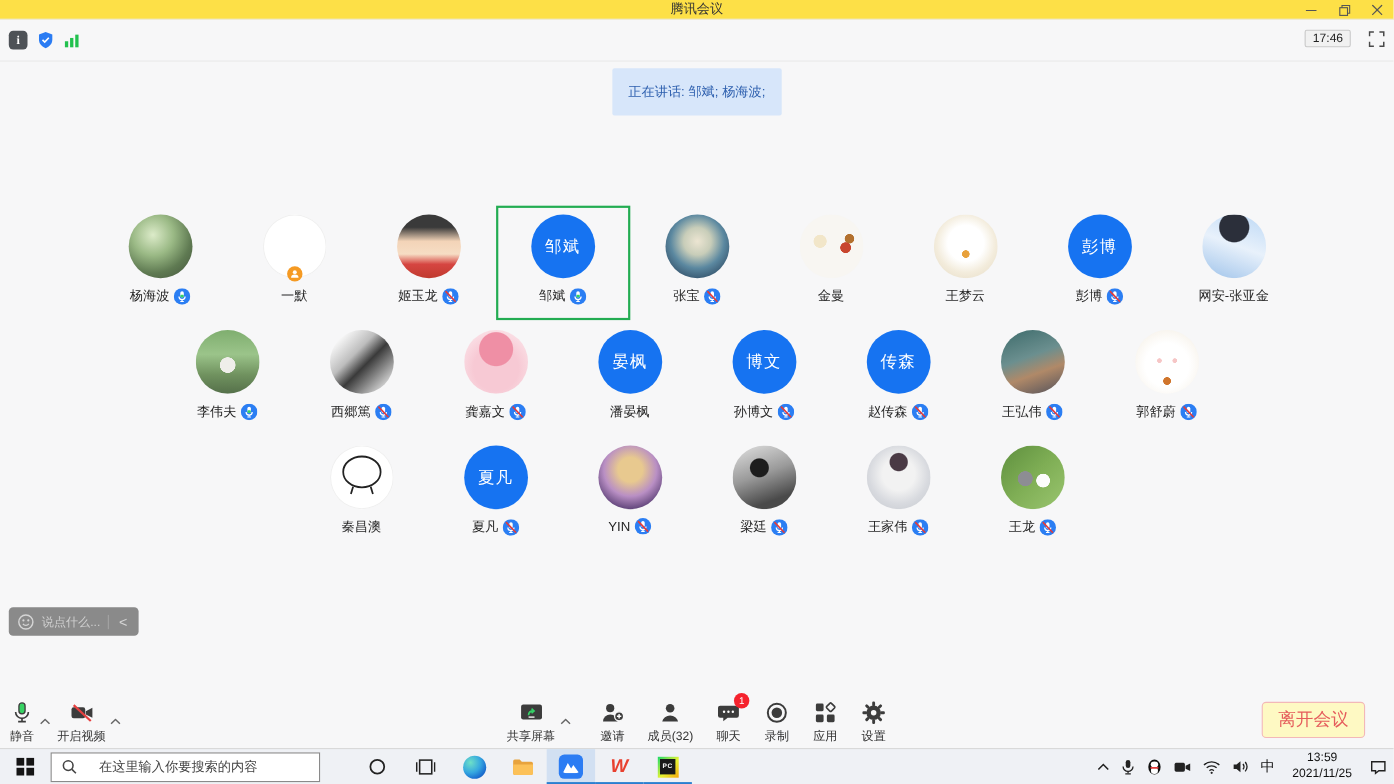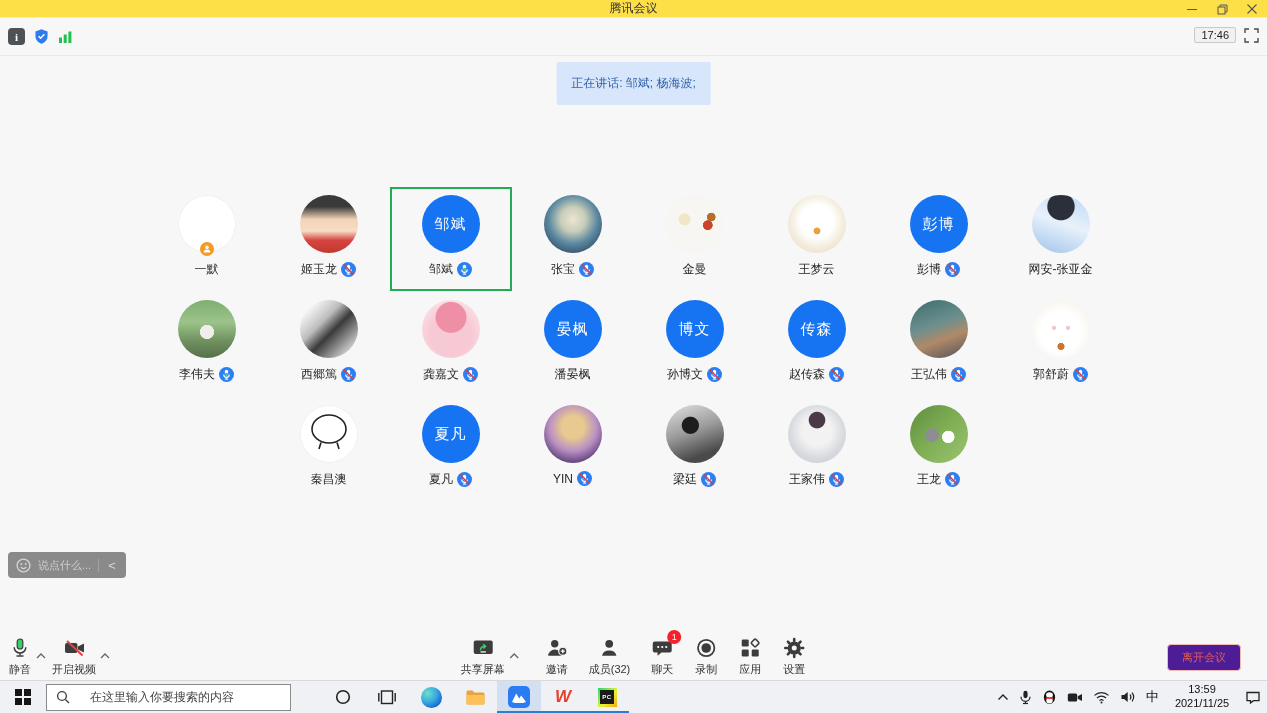--- a/index.html
+++ b/index.html
@@ -10,21 +10,21 @@
   
   .titlebar { position:absolute; top:0; left:0; right:0; height:18px; background:#fde047; border-bottom:1px solid #ececec; display:flex; align-items:center; justify-content:center; }
   .titlebar .title { font-size:12px; color:#333; }
   .win-controls { position:absolute; right:0; top:0; height:18px; display:flex; }
   .win-btn { width:30px; height:18px; display:flex; align-items:center; justify-content:center; cursor:default; }
 
   
   .topbar { position:absolute; top:19px; left:0; right:0; height:37px; border-bottom:1px solid #e9e9e9; }
   .topbar-left { position:absolute; left:8px; top:9px; display:flex; gap:8px; align-items:center; }
   .info-chip { width:17px; height:17px; border-radius:4px; background:#4e5257; color:#fff; font-size:11px; font-weight:bold; display:flex; align-items:center; justify-content:center; font-family:"Liberation Serif", serif; }
-  .topbar-right { position:absolute; right:8px; top:8px; display:flex; gap:8px; align-items:center; }
+  .topbar-right { position:absolute; right:8px; top:8px; display:flex; gap:16px; align-items:center; }
   .timer-box { border:1px solid #c9c9c9; background:#f1f1f1; font-size:11px; color:#222; padding:1px 6px; border-radius:2px; }
 
   
   .banner { position:absolute; top:62px; left:50%; transform:translateX(-50%); background:#d7e6fa; color:#2d5fae; font-size:12px; padding:13px 15px; border-radius:2px; white-space:nowrap; }
 
   
   .grid { position:absolute; top:187px; left:0; right:0; }
   .p-row { display:flex; justify-content:center; height:105px; }
   .p-tile { width:122px; height:104px; display:flex; flex-direction:column; align-items:center; position:relative; }
   .p-tile.highlight { outline:2px solid #23ac52; outline-offset:-2px; }
@@ -59,21 +59,21 @@
   .chatbar .collapse { color:#d5d5d5; font-size:13px; line-height:1; padding:0 2px; }
 
   
   .toolbar { position:absolute; left:0; right:0; bottom:33px; height:47px; }
   .tb-left { position:absolute; left:8px; bottom:3px; display:flex; align-items:flex-end; }
   .tb-center { position:absolute; left:50%; transform:translateX(-50%); bottom:3px; display:flex; align-items:flex-end; gap:20px; }
   .tb-btn { display:flex; flex-direction:column; align-items:center; gap:2px; cursor:default; position:relative; }
   .tb-btn .lbl { font-size:11px; color:#333; white-space:nowrap; }
   .tb-caret { margin:0 6px 18px 4px; display:flex; }
   .badge { position:absolute; top:-6px; right:-7px; min-width:14px; height:14px; border-radius:7px; background:#f5222d; color:#fff; font-size:9px; display:flex; align-items:center; justify-content:center; padding:0 3px; }
-  .leave-btn { position:absolute; right:26px; bottom:9px; border:1px solid #f3b8b8; color:#e55c5c; background:#4c1d95; font-size:11px; padding:5px 14px; border-radius:4px; }
+  .leave-btn { position:absolute; right:26px; bottom:9px; border:1px solid #f3b8b8; color:#e55c5c; background:#fef9c3; font-size:16px; padding:5px 14px; border-radius:4px; }
 
   
   .taskbar { position:absolute; left:0; right:0; bottom:0; height:33px; background:#eff1f5; border-top:1px solid #d9d9d9; display:flex; align-items:center; }
   .tb-slot { width:44px; height:33px; display:flex; align-items:center; justify-content:center; position:relative; }
   .tb-slot.start { width:46px; }
   .win-logo { display:grid; grid-template-columns:7px 7px; grid-template-rows:7px 7px; gap:1.5px; }
   .win-logo span { background:#151515; }
   .search-box { width:245px; height:27px; background:#fff; border:1px solid #8a8a8a; display:flex; align-items:center; padding-left:9px; gap:20px; }
   .search-box .ph { font-size:12px; color:#444; }
   .app-slot.active { background:#d2e0f2; }
@@ -139,20 +139,38 @@
         </svg>
     </div>
   </div>
 
   <div class="banner">正在讲话: 邹斌; 杨海波;</div>
 
   <div class="grid" id="participant-grid">
       <div class="p-row">
         <div class="p-tile">
           <div class="avatar-wrap">
+            <div class="avatar av-plant"></div>
+          </div>
+          <div class="name-row">
+            <span>杨海波</span>
+            <span class="mic">
+              <svg width="15" height="15" viewBox="0 0 15 15">
+                <circle cx="7.5" cy="7.5" r="7.5" fill="#2b7ef3"></circle>
+                <rect x="5.9" y="2.7" width="3.2" height="5.7" rx="1.6" fill="#fff"></rect>
+                <rect x="5.9" y="6" width="3.2" height="2.4" rx="1" fill="#35d167"></rect>
+                <path d="M4.7 7.6a2.8 2.8 0 0 0 5.6 0" stroke="#fff" stroke-width="1.1" fill="none"></path>
+                <line x1="7.5" y1="10.4" x2="7.5" y2="11.7" stroke="#fff" stroke-width="1.1"></line>
+                <line x1="5.9" y1="12.1" x2="9.1" y2="12.1" stroke="#fff" stroke-width="1.1"></line>
+              </svg>
+            </span>
+          </div>
+        </div>
+        <div class="p-tile">
+          <div class="avatar-wrap">
             <div class="avatar av-blank"></div>
             <div class="guest-badge">
               <svg width="10" height="10" viewBox="0 0 10 10">
                 <circle cx="5" cy="3.4" r="1.8" fill="#fff"></circle>
                 <path d="M1.6 8.6a3.4 3 0 0 1 6.8 0z" fill="#fff"></path>
               </svg>
             </div>
           </div>
           <div class="name-row">
             <span>一默</span>

